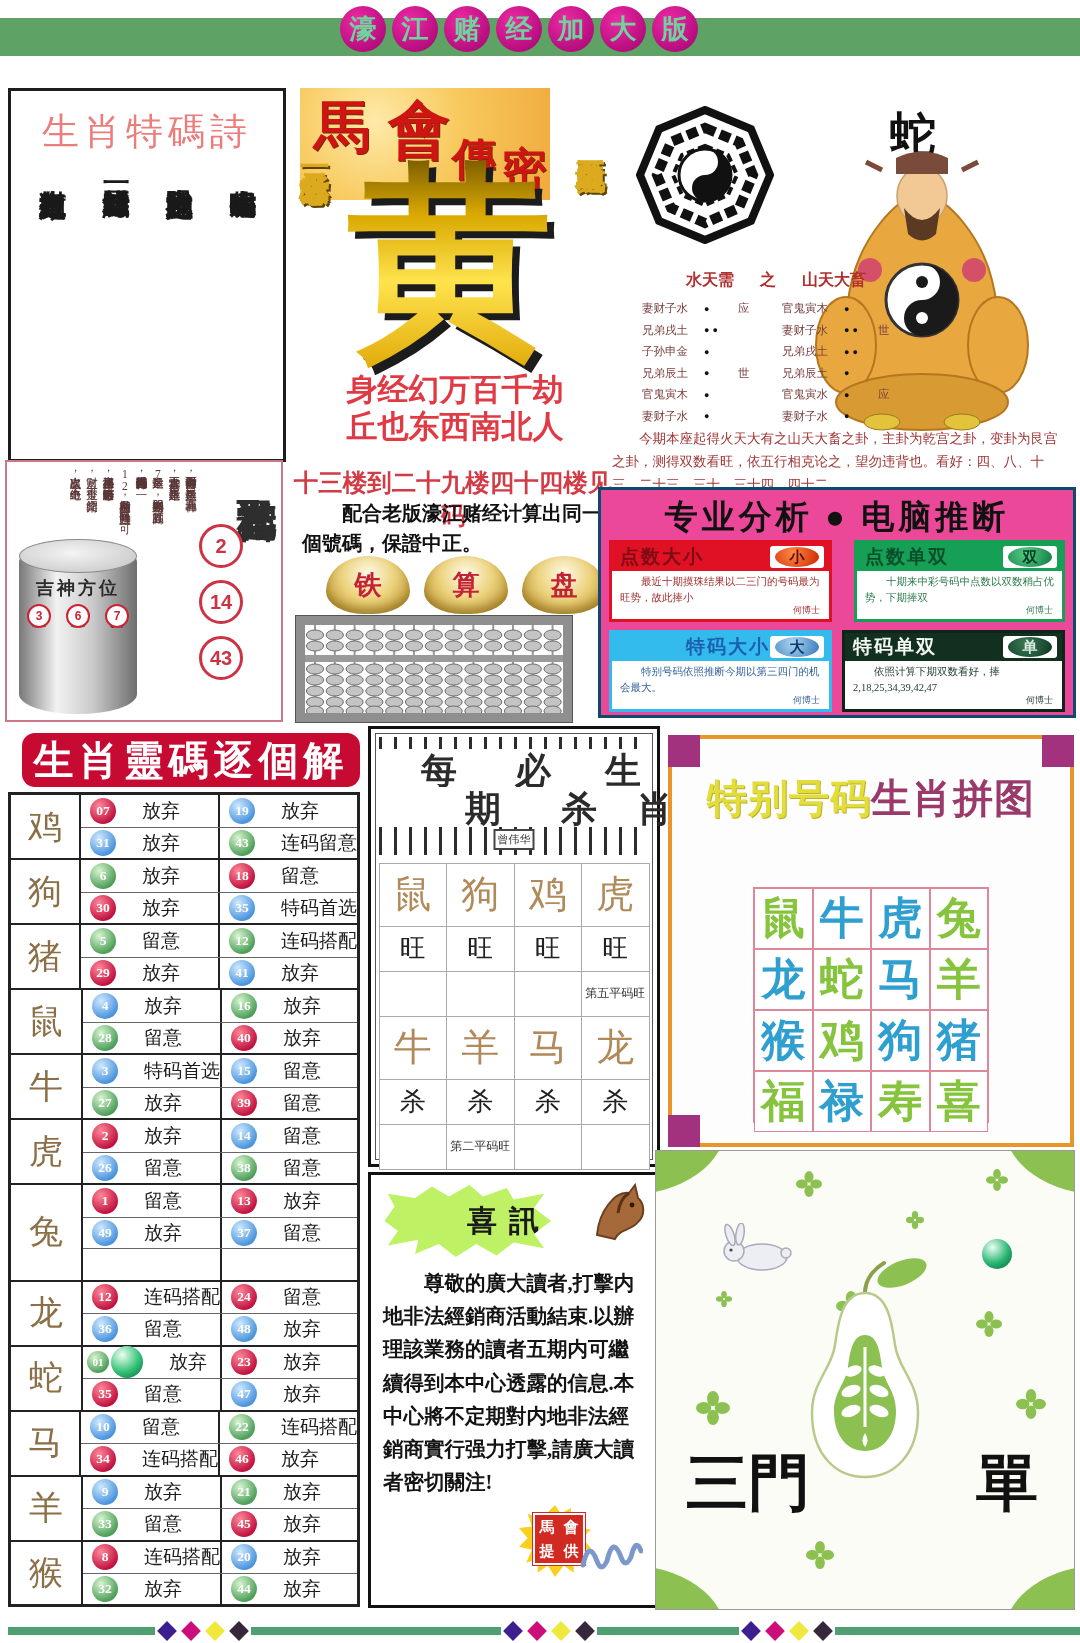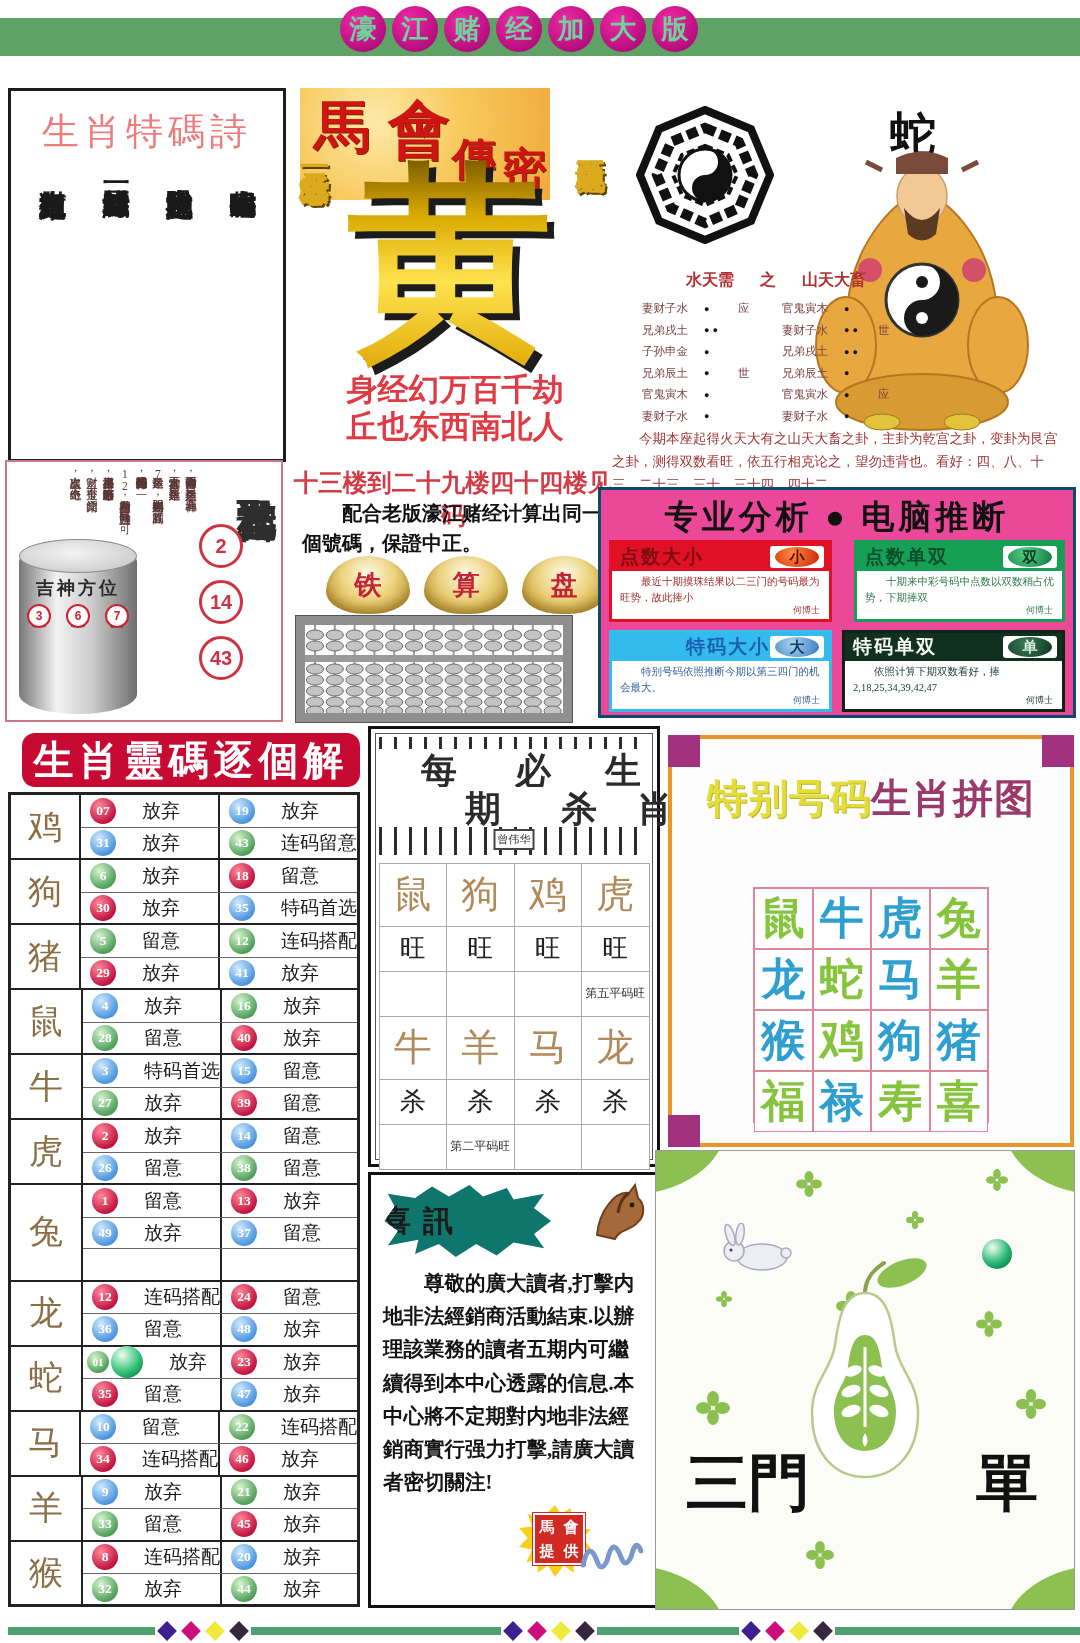--- a/index.html
+++ b/index.html
@@ -141,23 +141,23 @@
     font-size:11px;padding:1px 2px;color:#333;font-family:"Liberation Serif",serif;}
   #kill-grid{position:absolute;left:8px;top:134px;right:8px;}
   .kg-row{display:flex;}
   .kg-cell{flex:1;border:1px solid #aaa;margin:-0.5px;display:flex;align-items:center;justify-content:center;background:#fff;}
   .kg-animals .kg-cell{height:62px;} .kg-labels .kg-cell{height:44px;} .kg-notes .kg-cell{height:44px;}
   .kg-animal{font-size:38px;color:#b08a5a;font-family:"Liberation Serif",serif;}
   .kg-label{font-size:26px;color:#222;font-family:"Liberation Serif",serif;}
   .kg-note{font-size:12px;color:#333;text-align:center;line-height:1.3;font-family:"Liberation Serif",serif;}
   
   #notice{left:368px;top:1172px;width:292px;height:436px;border:3px solid #111;box-sizing:border-box;background:#fff;}
-  #burst{position:absolute;left:10px;top:10px;width:170px;height:72px;background:#0f766e;
+  #burst{position:absolute;left:10px;top:10px;width:170px;height:72px;background:#bef264;
     clip-path:polygon(2% 50%,8% 30%,4% 12%,20% 18%,30% 2%,40% 16%,52% 0%,60% 16%,74% 4%,78% 20%,96% 12%,90% 32%,100% 50%,90% 68%,96% 88%,78% 80%,68% 98%,56% 82%,44% 100%,34% 82%,20% 96%,22% 76%,4% 84%,10% 64%);
-    display:flex;align-items:center;justify-content:flex-start;}
+    display:flex;align-items:center;justify-content:flex-end;}
   #burst span{font-size:30px;font-weight:bold;color:#1a1a1a;letter-spacing:12px;font-family:"Liberation Serif",serif;}
   #horsehead{position:absolute;right:8px;top:6px;}
   #notice-body{position:absolute;left:12px;top:92px;width:264px;font-size:20.5px;font-weight:bold;color:#141414;
     line-height:1.62;text-indent:2em;font-family:"Liberation Serif",serif;}
   #seal-burst{position:absolute;left:148px;bottom:28px;width:72px;height:72px;background:#f7d11e;
     clip-path:polygon(50% 0%,58% 12%,72% 4%,72% 20%,88% 16%,82% 32%,100% 34%,88% 46%,100% 60%,84% 64%,92% 80%,76% 76%,76% 94%,62% 84%,50% 100%,40% 84%,26% 94%,26% 76%,10% 80%,18% 62%,0% 58%,12% 46%,0% 32%,18% 30%,12% 12%,28% 18%,40% 10%);}
   #seal{position:absolute;left:162px;bottom:40px;width:48px;height:48px;background:#d12a22;border:2px solid #fff;
     box-shadow:0 0 0 1px #d12a22;display:grid;grid-template-columns:1fr 1fr;color:#fff;font-size:15px;font-weight:bold;
     font-family:"Liberation Serif",serif;text-align:center;line-height:24px;}
   #scribble{position:absolute;right:14px;bottom:26px;}

